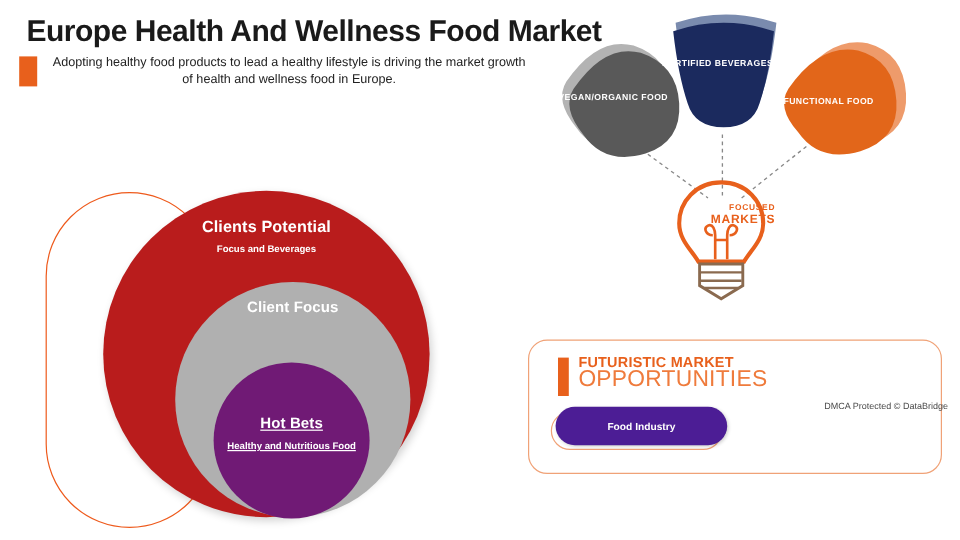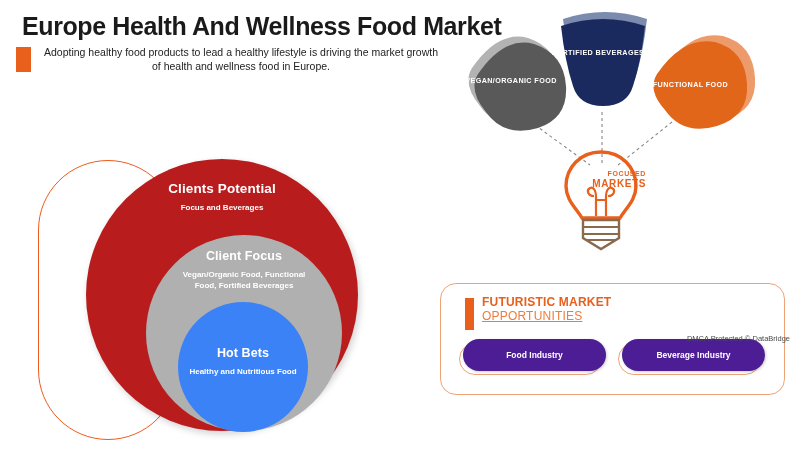--- a/index.html
+++ b/index.html
@@ -44,22 +44,22 @@
   .c-outer{
     left:86px;top:9px;width:272px;height:272px;background:#b91c1c;
     padding-top:22px;box-sizing:border-box;
     box-shadow:2px 3px 7px rgba(0,0,0,0.18);
   }
   .c-mid{
     left:146px;top:85px;width:196px;height:196px;background:#B0B0B0;
     padding-top:14px;box-sizing:border-box;
   }
   .c-inner{
-    left:178px;top:152px;width:130px;height:130px;background:#3b82f6;
-    padding-top:44px;box-sizing:border-box;
+    left:178px;top:152px;width:130px;height:130px;background:#701a75;
+    padding-top:44px;box-sizing:border-box;text-decoration:underline;
   }
   .c-head{font-size:13.5px;font-weight:bold;letter-spacing:0.1px;}
   .c-sub{font-size:8px;margin-top:7px;line-height:10.5px;font-weight:600;}
   .c-mid .c-head{font-size:12.5px;}
   .c-inner .c-head{font-size:12.5px;}
 
   
   .petals{position:absolute;left:450px;top:0px;width:350px;height:160px;}
   .petal{position:absolute;}
   .petal svg{display:block;overflow:visible;}
@@ -79,21 +79,21 @@
   .bulb-t2{font-size:10px;font-weight:bold;letter-spacing:0.6px;display:block;margin-top:1px;}
 
   
   .panel{
     position:absolute;left:440px;top:283px;width:345px;height:112px;
     border:1.2px solid #F0A277;border-radius:16px;box-sizing:border-box;
   }
   .panel-head{position:absolute;left:24px;top:12px;display:flex;gap:8px;align-items:flex-start;}
   .panel-mark{width:9px;height:32px;background:#E8601C;flex:0 0 auto;margin-top:2px;}
   .panel-h1{font-size:12px;font-weight:bold;color:#E8601C;letter-spacing:0.2px;line-height:13px;}
-  .panel-h2{font-size:12px;color:#EF7B3C;letter-spacing:0.2px;line-height:17px;margin-top:-1px;text-decoration:underline;}
+  .panel-h2{font-size:19px;color:#EF7B3C;letter-spacing:0.2px;line-height:17px;margin-top:-1px;}
   .pills{position:absolute;left:22px;top:55px;display:flex;gap:16px;}
   .pill-wrap{position:relative;width:143px;height:34px;}
   .pill-ghost{
     position:absolute;left:-4px;top:4px;width:143px;height:32px;
     border:1.2px solid #F0A277;border-radius:18px;box-sizing:border-box;
   }
   .pill{
     position:absolute;left:0;top:0;width:143px;height:32px;
     background:#4c1d95;border-radius:18px;
     display:flex;align-items:center;justify-content:center;
@@ -121,21 +121,20 @@
   <div class="circles">
     <div class="orange-frame"></div>
 
     <div class="circle c-outer">
       <div class="c-head">Clients Potential</div>
       <div class="c-sub">Focus and Beverages</div>
     </div>
 
     <div class="circle c-mid">
       <div class="c-head">Client Focus</div>
-      <div class="c-sub" style="max-width:130px;">Vegan/Organic Food, Functional Food, Fortified Beverages</div>
     </div>
 
     <div class="circle c-inner">
       <div class="c-head">Hot Bets</div>
       <div class="c-sub" style="max-width:120px;">Healthy and Nutritious Food</div>
     </div>
   </div>
 
   <svg style="position:absolute;left:450px;top:0;width:350px;height:260px;">
     <line x1="85" y1="125" x2="140" y2="165" stroke="#888" stroke-width="1.1" stroke-dasharray="3,3"></line>
@@ -193,22 +192,18 @@
       <div>
         <div class="panel-h1">FUTURISTIC MARKET</div>
         <div class="panel-h2">OPPORTUNITIES</div>
       </div>
     </div>
     <div class="pills">
       <div class="pill-wrap">
         <div class="pill-ghost"></div>
         <div class="pill">Food Industry</div>
       </div>
-      <div class="pill-wrap">
-        <div class="pill-ghost"></div>
-        <div class="pill">Beverage Industry</div>
-      </div>
     </div>
   </div>
 
   <div class="footer">DMCA Protected © DataBridge</div>
 
 </div>
 
 </body></html>

